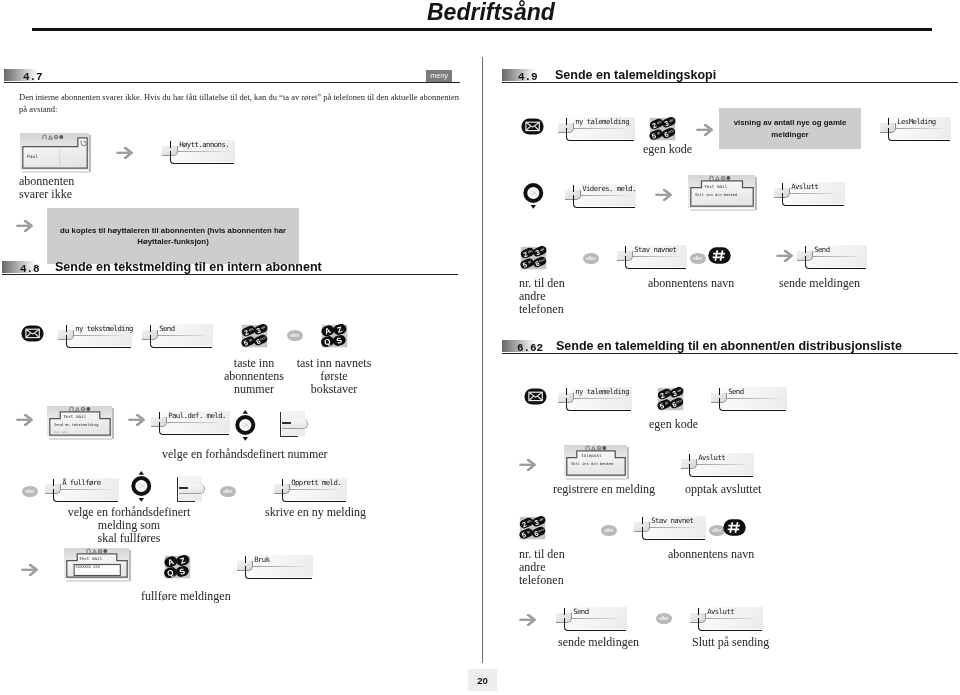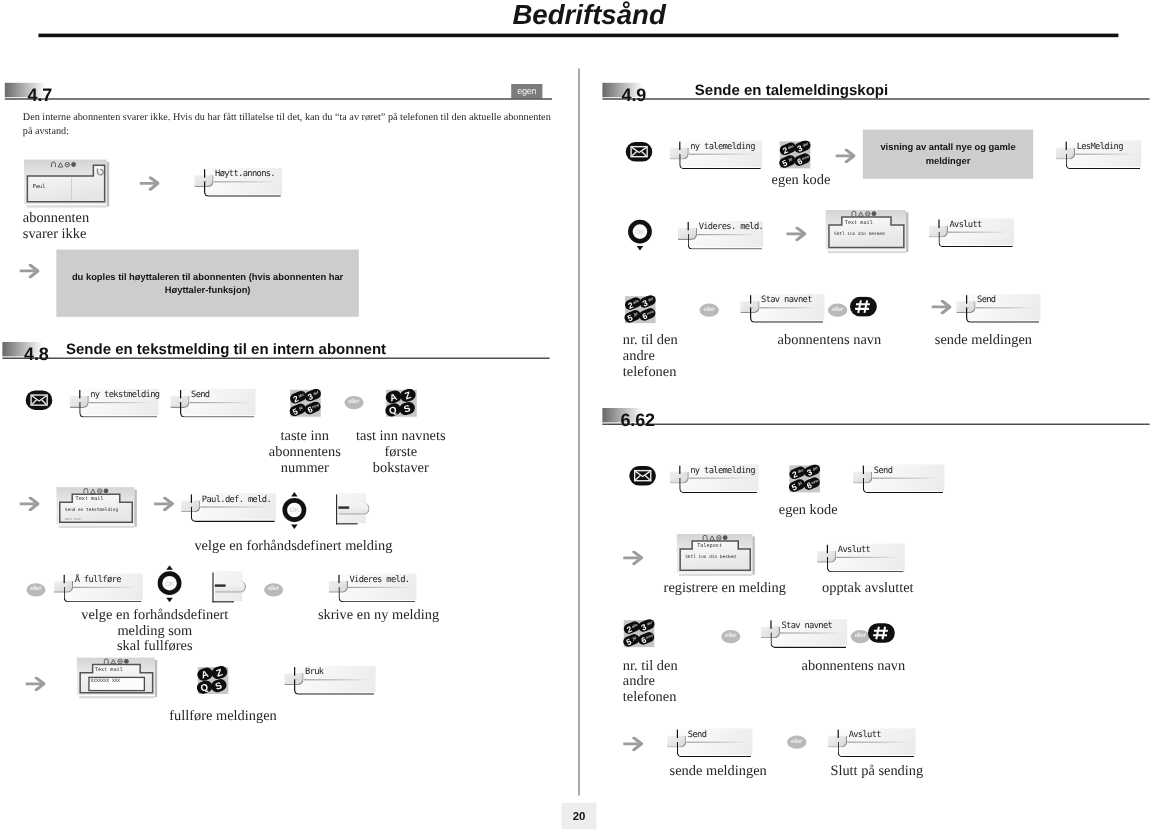--- a/index.html
+++ b/index.html
@@ -13,22 +13,22 @@
       font-size:23px;color:#151515;white-space:nowrap;}
   #header-rule{position:absolute;left:32px;top:28px;width:900px;height:3px;background:#111;}
 
   
   #col-divider{position:absolute;left:482px;top:57px;width:1.4px;height:606px;background:#6e6e6e;}
 
   
   .sec{position:absolute;height:16px;}
   .sec .bar{position:absolute;left:0px;top:0px;width:34px;height:11.5px;
       background:linear-gradient(to right,#686868 0%,#c4c4c4 60%,#ffffff 100%);}
-  .sec .num{position:absolute;top:1.6px;font-family:Liberation Sans, sans-serif;
-      font-weight:bold;font-size:15px;color:#111;letter-spacing:-0.1px;}
+  .sec .num{position:absolute;top:1.6px;font-family:Liberation Mono, monospace;
+      font-weight:bold;font-size:11px;color:#111;letter-spacing:-0.1px;}
   .sec .ttl{position:absolute;top:-0.8px;font-family:"Liberation Sans",sans-serif;
       font-weight:bold;font-size:12.5px;color:#111;white-space:nowrap;}
   .sec .uline{position:absolute;left:0;top:13.2px;height:1.3px;background:#222;}
   .sec .badge{position:absolute;top:1.2px;background:#7c7c7c;color:#f4f4f4;
       font-family:"Liberation Sans",sans-serif;font-size:7.6px;line-height:11.4px;height:11.4px;
       width:26px;text-align:center;letter-spacing:-0.3px;}
 
   
   .bodytext{position:absolute;font-family:"Liberation Serif",serif;font-size:8.5px;
       line-height:11.5px;color:#262626;}
@@ -102,21 +102,21 @@
 <body>
 
 <div id="doc-title">Bedriftsånd</div>
 <div id="header-rule"></div>
 <div id="col-divider"></div>
 
 <div id="stage">
     <div class="sec" style="left:4px;top:69px;width:456px;">
       <div class="bar"></div>
       <div class="num" style="left:19px;">4.7</div>
-      <div class="badge" style="left:422px;">egen</div>
+      <div class="badge" style="left:422px;">meny</div>
       <div class="uline" style="width:456px;"></div>
     </div>
     <div class="bodytext" style="left:19px;top:92px;width:442px;">Den interne abonnenten svarer ikke. Hvis du har fått tillatelse til det, kan du “ta av røret” på telefonen til den aktuelle abonnenten på avstand:</div>
     <div class="disp" style="left:20px;top:133px;width:71px;height:40px;">
       <div class="bg"></div>
       <div class="shr"></div>
       <div class="shb"></div>
       <svg style="left:2px;top:4px;overflow:visible;" width="66" height="32" viewBox="0 0 66 32">
         <defs>
           <linearGradient id="sg1" x1="0" y1="0" x2="0.35" y2="1">
@@ -154,21 +154,21 @@
       <div class="lbl">Høytt.annons.</div>
       <div class="L"></div>
     </div>
     <div class="arrow" style="left:16px;top:220px;">
       <svg width="17" height="12" viewBox="0 0 17 12">
         <path d="M0.4 5.8 H13.2" stroke="#9c9c9c" stroke-width="2.3" stroke-linecap="butt" fill="none"></path>
         <path d="M9.2 0.9 L15.6 5.8 L9.2 10.9" stroke="#9c9c9c" stroke-width="2.6" fill="none" stroke-linejoin="round" stroke-linecap="round"></path>
       </svg>
     </div>
     <div class="graybox" style="left:47px;top:208px;width:252px;height:56px;">du koples til høyttaleren til abonnenten (hvis abonnenten har Høyttaler-funksjon)</div>
-    <div class="sec" style="left:2px;top:285px;width:456px;">
+    <div class="sec" style="left:2px;top:261px;width:456px;">
       <div class="bar"></div>
       <div class="num" style="left:18px;">4.8</div>
       <div class="ttl" style="left:53px;">Sende en tekstmelding til en intern abonnent</div>
       <div class="uline" style="width:456px;"></div>
     </div>
     <div class="ic" style="left:21px;top:325px;">
       <svg width="23" height="17" viewBox="0 0 23 17">
         <rect x="0.4" y="0.4" width="22.2" height="16.2" rx="8.1" fill="#101010"></rect>
         <rect x="4.9" y="4.2" width="13.4" height="8.4" fill="none" stroke="#ededed" stroke-width="1.15"></rect>
         <path d="M5.5 4.8 L11.6 9.1 L17.7 4.8" fill="none" stroke="#ededed" stroke-width="1.1"></path>
@@ -297,21 +297,21 @@
         <text x="10.3" y="17.0" font-family="Liberation Sans,sans-serif" font-size="5.3" fill="#c8c8c8" text-anchor="middle">OK</text>
         <path d="M10.3 30.8 L13.0 27.1 L7.6 27.1 Z" fill="#111"></path>
       </svg>
     </div>
     <div class="ek" style="left:280px;top:412px;width:17px;">
       <div class="pane"></div>
       <div class="knob"></div>
       <div class="dash"></div>
       <div class="bracket"></div>
     </div>
-    <div class="cap" style="left:162px;top:448px;">velge en forhåndsdefinert melding</div>
+    <div class="cap" style="left:162px;top:448px;">velge en forhåndsdefinert nummer</div>
     <div class="eller" style="left:22px;top:486px;">eller</div>
     <div class="sk" style="left:45px;top:476px;width:74px;">
       <div class="body"></div>
       <div class="tab"></div>
       <div class="gl"></div>
       <div class="tick"></div>
       <div class="lbl">Å fullføre</div>
       <div class="L"></div>
     </div>
     <div class="ic" style="left:131px;top:471px;">
@@ -328,21 +328,21 @@
       <div class="knob"></div>
       <div class="dash"></div>
       <div class="bracket"></div>
     </div>
     <div class="eller" style="left:220px;top:486px;">eller</div>
     <div class="sk" style="left:274px;top:476px;width:73px;">
       <div class="body"></div>
       <div class="tab"></div>
       <div class="gl"></div>
       <div class="tick"></div>
-      <div class="lbl">Videres meld.</div>
+      <div class="lbl">Opprett meld.</div>
       <div class="L"></div>
     </div>
     <div class="cap c" style="left:47px;top:506px;width:164px;">velge en forhåndsdefinert melding som
 skal fullføres</div>
     <div class="cap" style="left:265px;top:506px;">skrive en ny melding</div>
     <div class="arrow" style="left:21px;top:564px;">
       <svg width="17" height="12" viewBox="0 0 17 12">
         <path d="M0.4 5.8 H13.2" stroke="#9c9c9c" stroke-width="2.3" stroke-linecap="butt" fill="none"></path>
         <path d="M9.2 0.9 L15.6 5.8 L9.2 10.9" stroke="#9c9c9c" stroke-width="2.6" fill="none" stroke-linejoin="round" stroke-linecap="round"></path>
       </svg>
@@ -398,21 +398,21 @@
       <div class="body"></div>
       <div class="tab"></div>
       <div class="gl"></div>
       <div class="tick"></div>
       <div class="lbl">Bruk</div>
       <div class="L"></div>
     </div>
     <div class="sec" style="left:502px;top:69px;width:456px;">
       <div class="bar"></div>
       <div class="num" style="left:16px;">4.9</div>
-      <div class="ttl" style="left:53px;margin-left:24px;">Sende en talemeldingskopi</div>
+      <div class="ttl" style="left:53px;">Sende en talemeldingskopi</div>
       <div class="uline" style="width:456px;"></div>
     </div>
     <div class="ic" style="left:521px;top:118px;">
       <svg width="23" height="17" viewBox="0 0 23 17">
         <rect x="0.4" y="0.4" width="22.2" height="16.2" rx="8.1" fill="#101010"></rect>
         <rect x="4.9" y="4.2" width="13.4" height="8.4" fill="none" stroke="#ededed" stroke-width="1.15"></rect>
         <path d="M5.5 4.8 L11.6 9.1 L17.7 4.8" fill="none" stroke="#ededed" stroke-width="1.1"></path>
         <path d="M5.5 12.0 L9.6 8.2 M17.7 12.0 L13.6 8.2" fill="none" stroke="#ededed" stroke-width="1.1"></path>
       </svg>
     </div>
@@ -575,20 +575,21 @@
       <div class="tab"></div>
       <div class="gl"></div>
       <div class="tick"></div>
       <div class="lbl">Send</div>
       <div class="L"></div>
     </div>
     <div class="cap" style="left:779px;top:277px;">sende meldingen</div>
     <div class="sec" style="left:502px;top:340px;width:456px;">
       <div class="bar"></div>
       <div class="num" style="left:15px;">6.62</div>
+      <div class="ttl" style="left:54px;">Sende en talemelding til en abonnent/en distribusjonsliste</div>
       <div class="uline" style="width:456px;"></div>
     </div>
     <div class="ic" style="left:524px;top:388px;">
       <svg width="23" height="17" viewBox="0 0 23 17">
         <rect x="0.4" y="0.4" width="22.2" height="16.2" rx="8.1" fill="#101010"></rect>
         <rect x="4.9" y="4.2" width="13.4" height="8.4" fill="none" stroke="#ededed" stroke-width="1.15"></rect>
         <path d="M5.5 4.8 L11.6 9.1 L17.7 4.8" fill="none" stroke="#ededed" stroke-width="1.1"></path>
         <path d="M5.5 12.0 L9.6 8.2 M17.7 12.0 L13.6 8.2" fill="none" stroke="#ededed" stroke-width="1.1"></path>
       </svg>
     </div>

